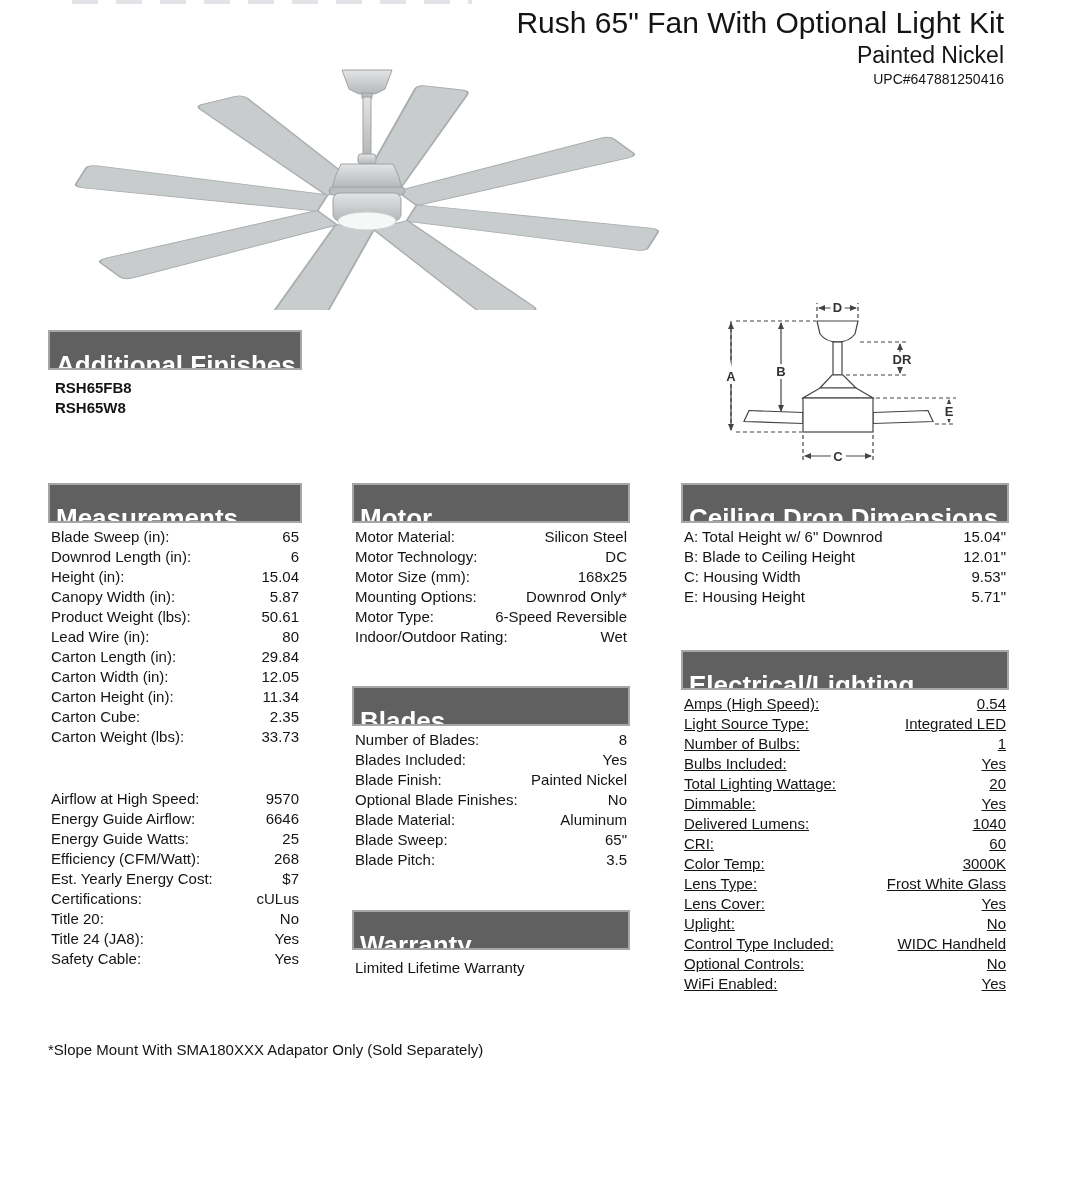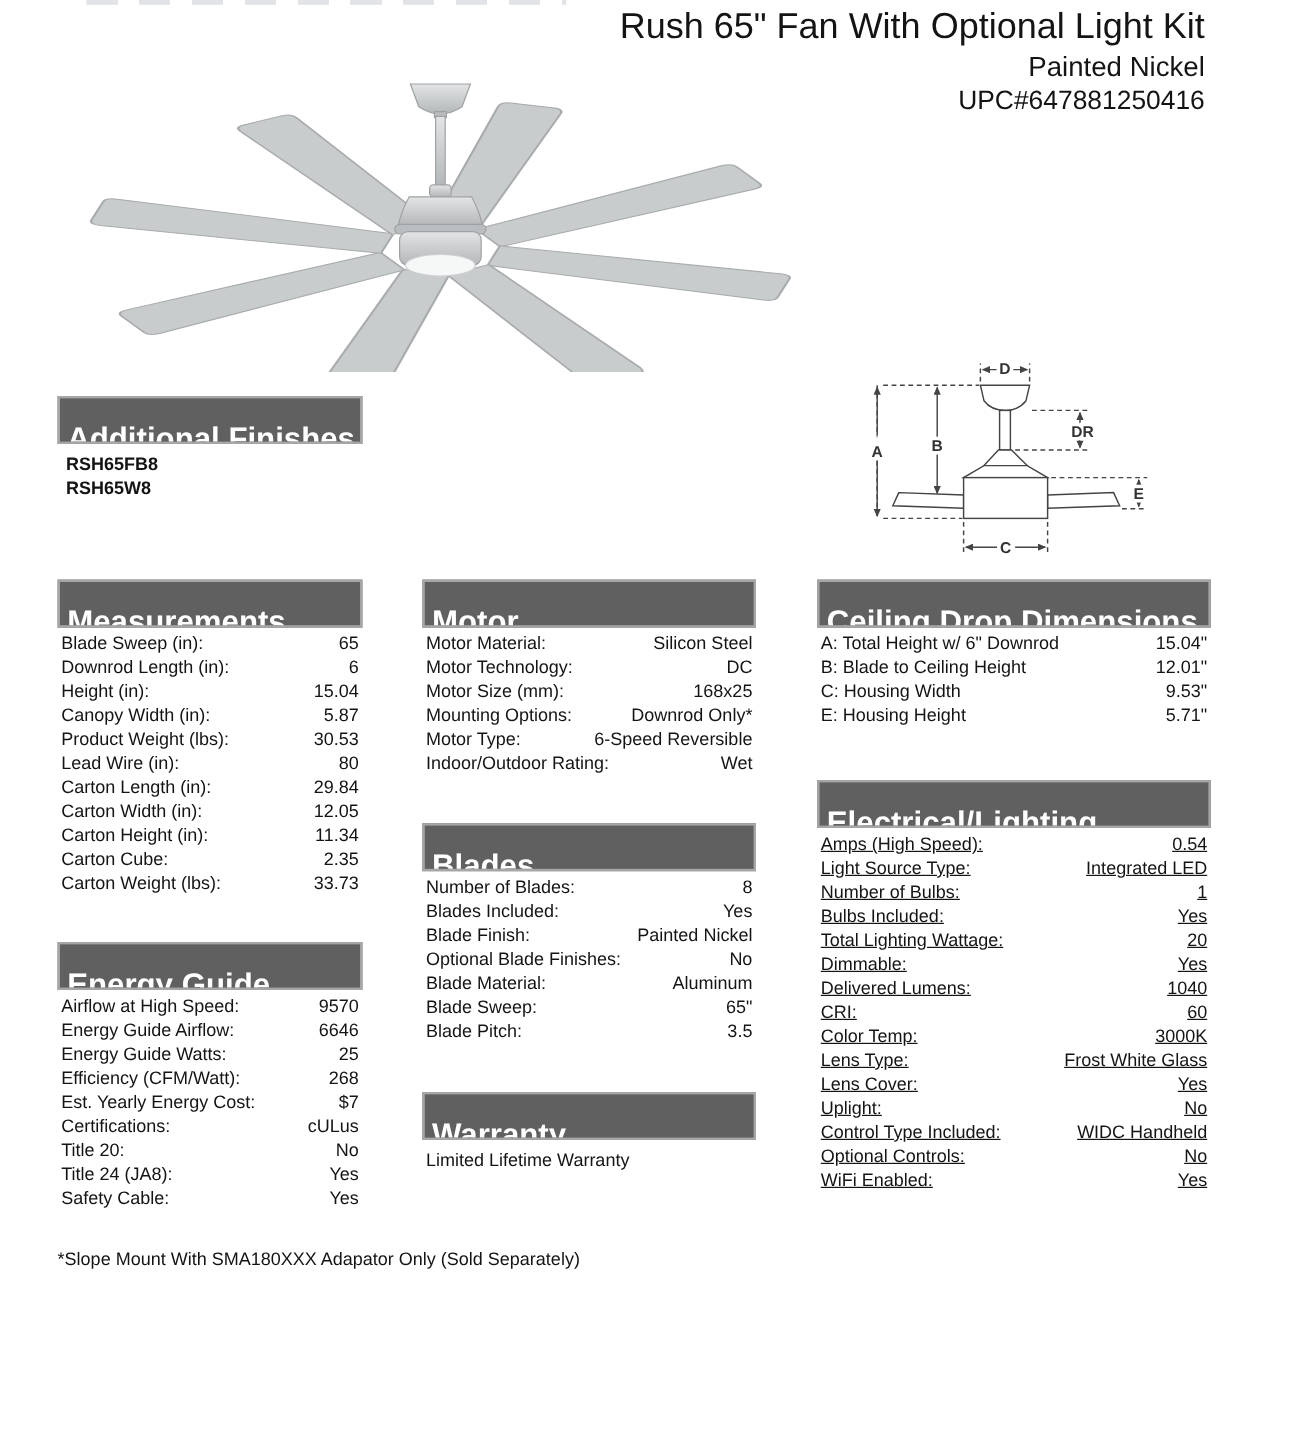--- a/index.html
+++ b/index.html
@@ -14,21 +14,21 @@
   }
   .abs{position:absolute;}
   .remnant{
     left:72px;top:0;width:400px;height:4px;
     background:repeating-linear-gradient(90deg,#d7dade 0 26px,transparent 26px 44px);
     opacity:.75;
   }
   .title-block{top:6px;right:76px;text-align:right;line-height:1.12;}
   .title-main{font-size:30px;}
   .title-finish{font-size:23px;margin-top:3px;}
-  .title-upc{font-size:22px;margin-top:4px;}
+  .title-upc{font-size:14px;margin-top:4px;}
   .spec-section{box-sizing:border-box;}
   .section-header{
     box-sizing:border-box;height:37px;
     background:var(--header_bg);color:var(--header_text);
     border:2px solid var(--header_border);
     font-size:26px;font-weight:bold;line-height:31px;padding:18px 6px;
     white-space:nowrap;overflow:hidden;
   }
   .section-rows{margin-top:4px;}
   .spec-row{
@@ -179,21 +179,21 @@
         <span class="spec-value">15.04</span>
       </div>
 
       <div class="spec-row">
         <span class="spec-label">Canopy Width (in):</span>
         <span class="spec-value">5.87</span>
       </div>
 
       <div class="spec-row">
         <span class="spec-label">Product Weight (lbs):</span>
-        <span class="spec-value">30.53</span>
+        <span class="spec-value">50.61</span>
       </div>
 
       <div class="spec-row">
         <span class="spec-label">Lead Wire (in):</span>
         <span class="spec-value">80</span>
       </div>
 
       <div class="spec-row">
         <span class="spec-label">Carton Length (in):</span>
         <span class="spec-value">29.84</span>
@@ -215,21 +215,20 @@
       </div>
 
       <div class="spec-row">
         <span class="spec-label">Carton Weight (lbs):</span>
         <span class="spec-value">33.73</span>
       </div>
     </div>
 </section>
 
 <section class="abs spec-section" style="left:48px;top:785px;width:254px;">
-  <div class="section-header">Energy Guide</div>
   <div class="section-rows">
 
       <div class="spec-row">
         <span class="spec-label">Airflow at High Speed:</span>
         <span class="spec-value">9570</span>
       </div>
 
       <div class="spec-row">
         <span class="spec-label">Energy Guide Airflow:</span>
         <span class="spec-value">6646</span>

